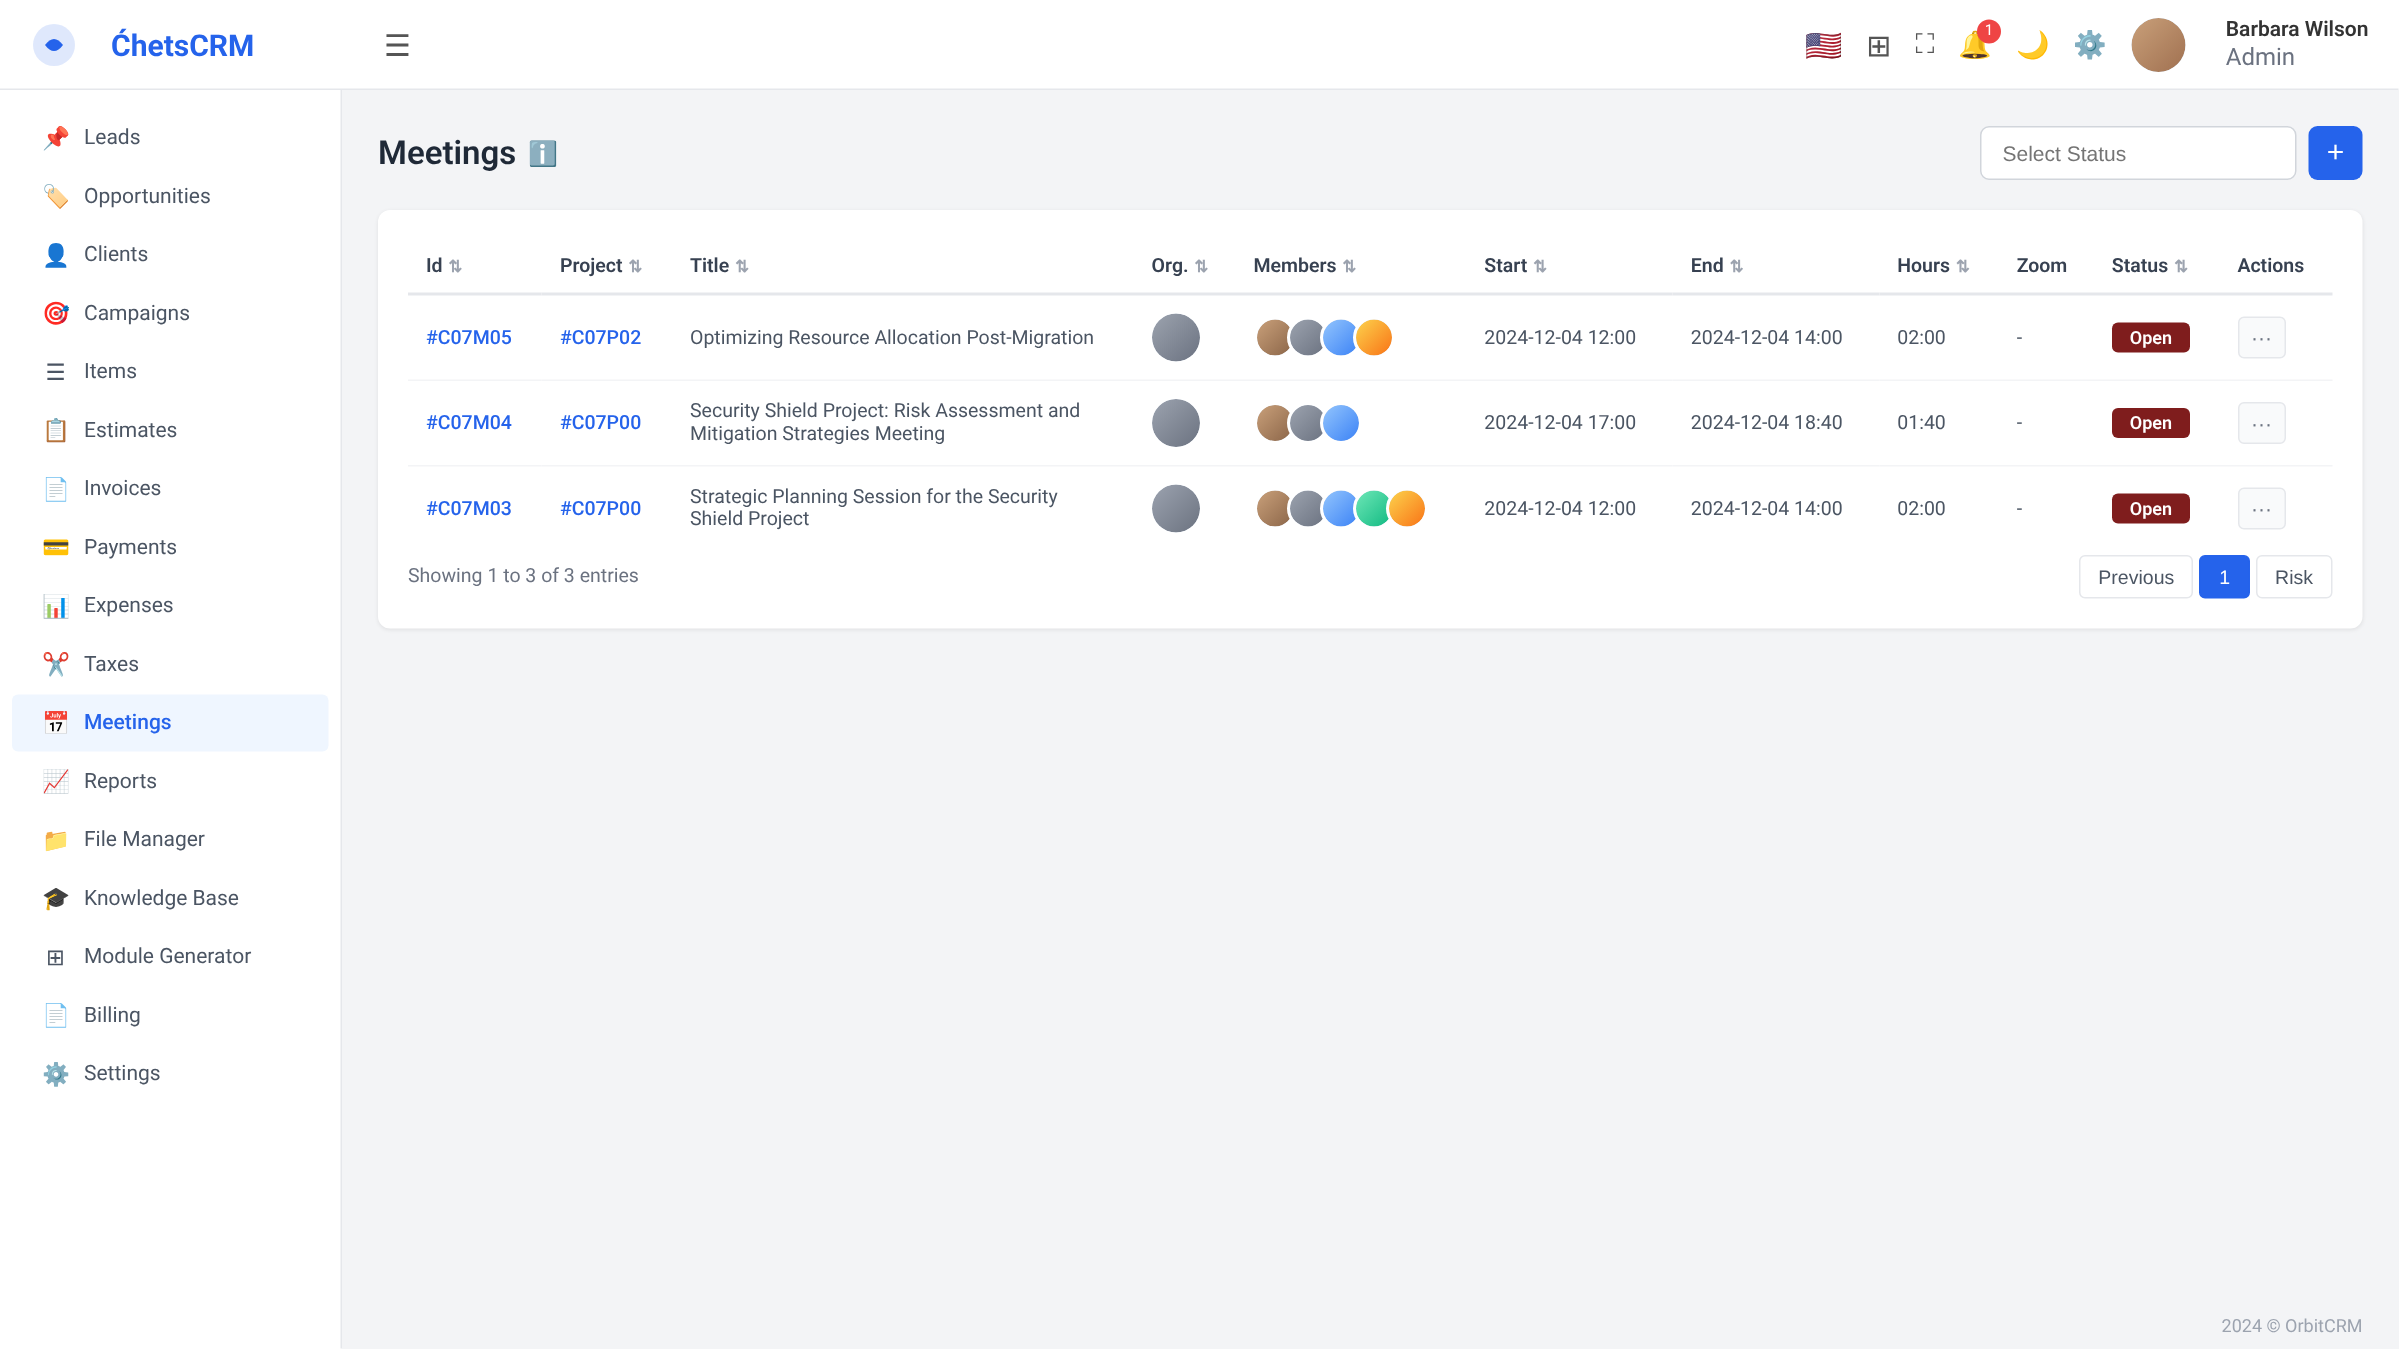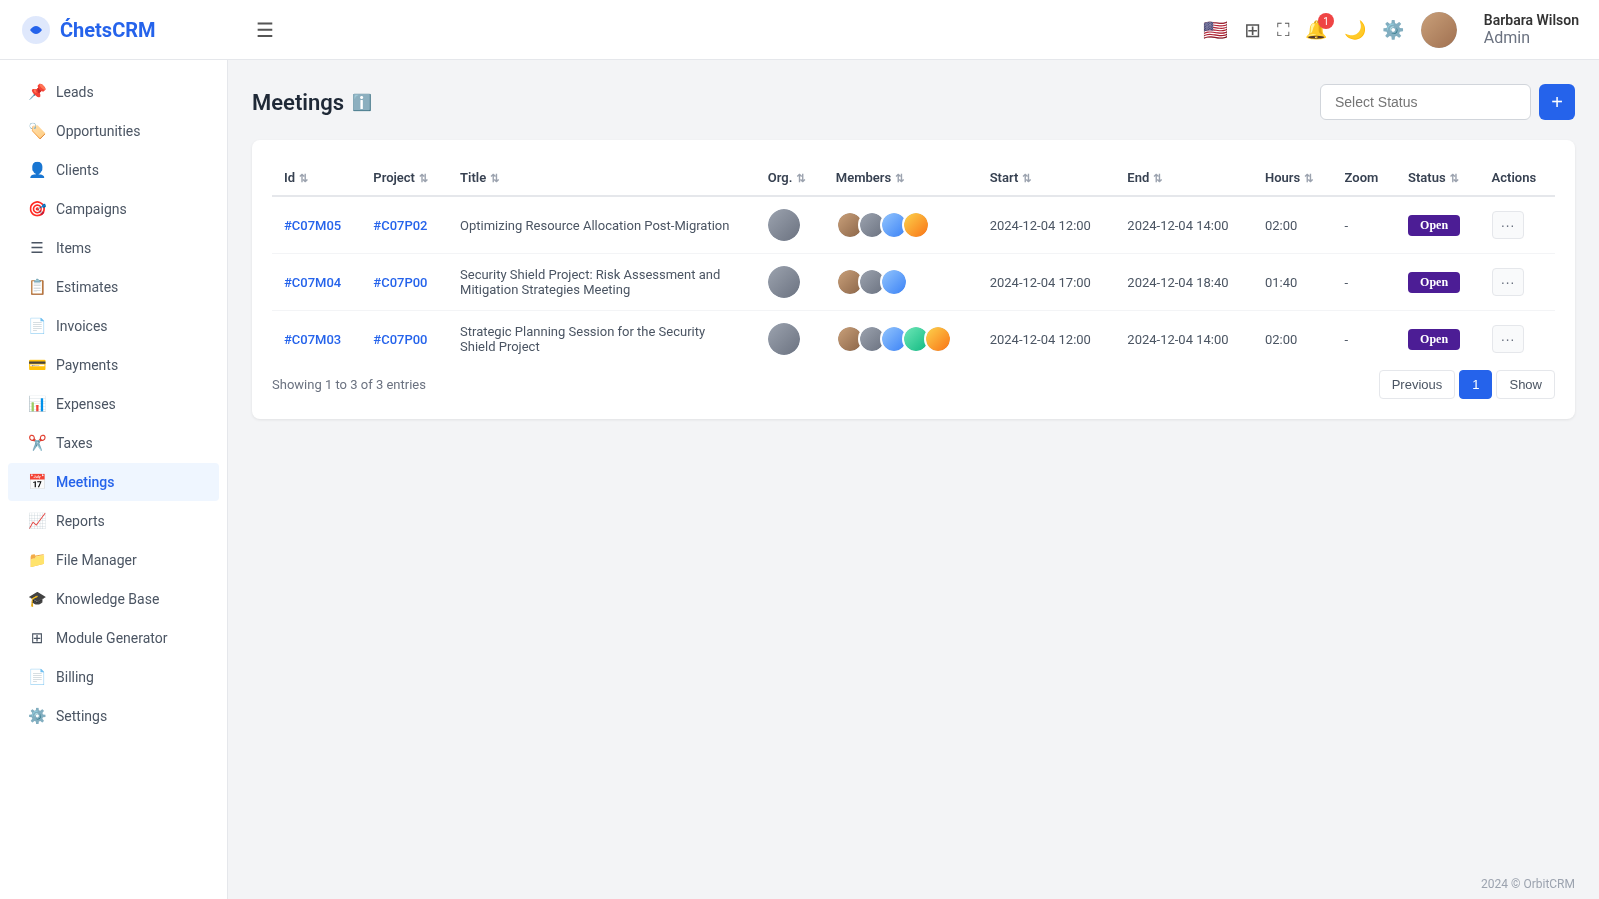--- a/index.html
+++ b/index.html
@@ -5,21 +5,21 @@
     * { box-sizing: border-box; margin: 0; padding: 0; }
     body { font-family: -apple-system, BlinkMacSystemFont, 'Segoe UI', Roboto, sans-serif; font-size: 14px; background: #f3f4f6; color: #333; display: flex; flex-direction: column; height: 100vh; overflow: hidden; }
 
     
     .navbar {
       display: flex; align-items: center; justify-content: space-between;
       background: #fff; height: 60px; padding: 0 20px;
       border-bottom: 1px solid #e5e7eb; position: fixed; top: 0; left: 0; right: 0; z-index: 100;
     }
     .navbar-left { display: flex; align-items: center; gap: 16px; }
-    .logo { display: flex; align-items: center; gap: 8px; font-size: 20px; font-weight: 700; color: #2563eb; width: 220px; }
+    .logo { display: flex; align-items: center; gap: 22px; font-size: 20px; font-weight: 700; color: #2563eb; width: 220px; }
     .logo svg { width: 32px; height: 32px; }
     .hamburger { font-size: 20px; cursor: pointer; color: #555; }
     .navbar-right { display: flex; align-items: center; gap: 16px; }
     .nav-icon { font-size: 18px; color: #555; cursor: pointer; position: relative; }
     .notification-badge {
       position: absolute; top: -6px; right: -6px;
       background: #ef4444; color: #fff; font-size: 10px; border-radius: 50%;
       width: 16px; height: 16px; display: flex; align-items: center; justify-content: center;
     }
     .user-info { display: flex; align-items: center; gap: 27px; cursor: pointer; }
@@ -117,21 +117,21 @@
       border: 2px solid #fff; margin-left: -6px;
       display: flex; align-items: center; justify-content: center;
       font-size: 10px; color: #475569; overflow: hidden;
     }
     .member-avatar:first-child { margin-left: 0; }
 
     .status-badge {
       display: inline-block; padding: 3px 12px; border-radius: 4px;
       font-size: 12px; font-weight: 600;
     }
-    .status-open { background: #4c1d95; color: #fff; font-family: Liberation Serif, serif; }
+    .status-open { background: #7f1d1d; color: #fff; }
 
     .actions-btn {
       width: 32px; height: 28px; border: 1px solid #e5e7eb; border-radius: 4px;
       background: #f9fafb; cursor: pointer; display: flex; align-items: center;
       justify-content: center; font-size: 14px; color: #6b7280;
     }
 
     
     .table-footer {
       display: flex; align-items: center; justify-content: space-between;
@@ -408,21 +408,21 @@
               </td>
             </tr>
           </tbody>
       </table>
 
       <div class="table-footer">
         <span>Showing 1 to 3 of 3 entries</span>
         <div class="pagination">
           <button class="page-btn">Previous</button>
           <button class="page-btn active">1</button>
-          <button class="page-btn">Show</button>
+          <button class="page-btn">Risk</button>
         </div>
       </div>
     </div>
   </main>
 </div>
 
 <div class="footer">
   <span>2024 © OrbitCRM</span>
 </div>
 

